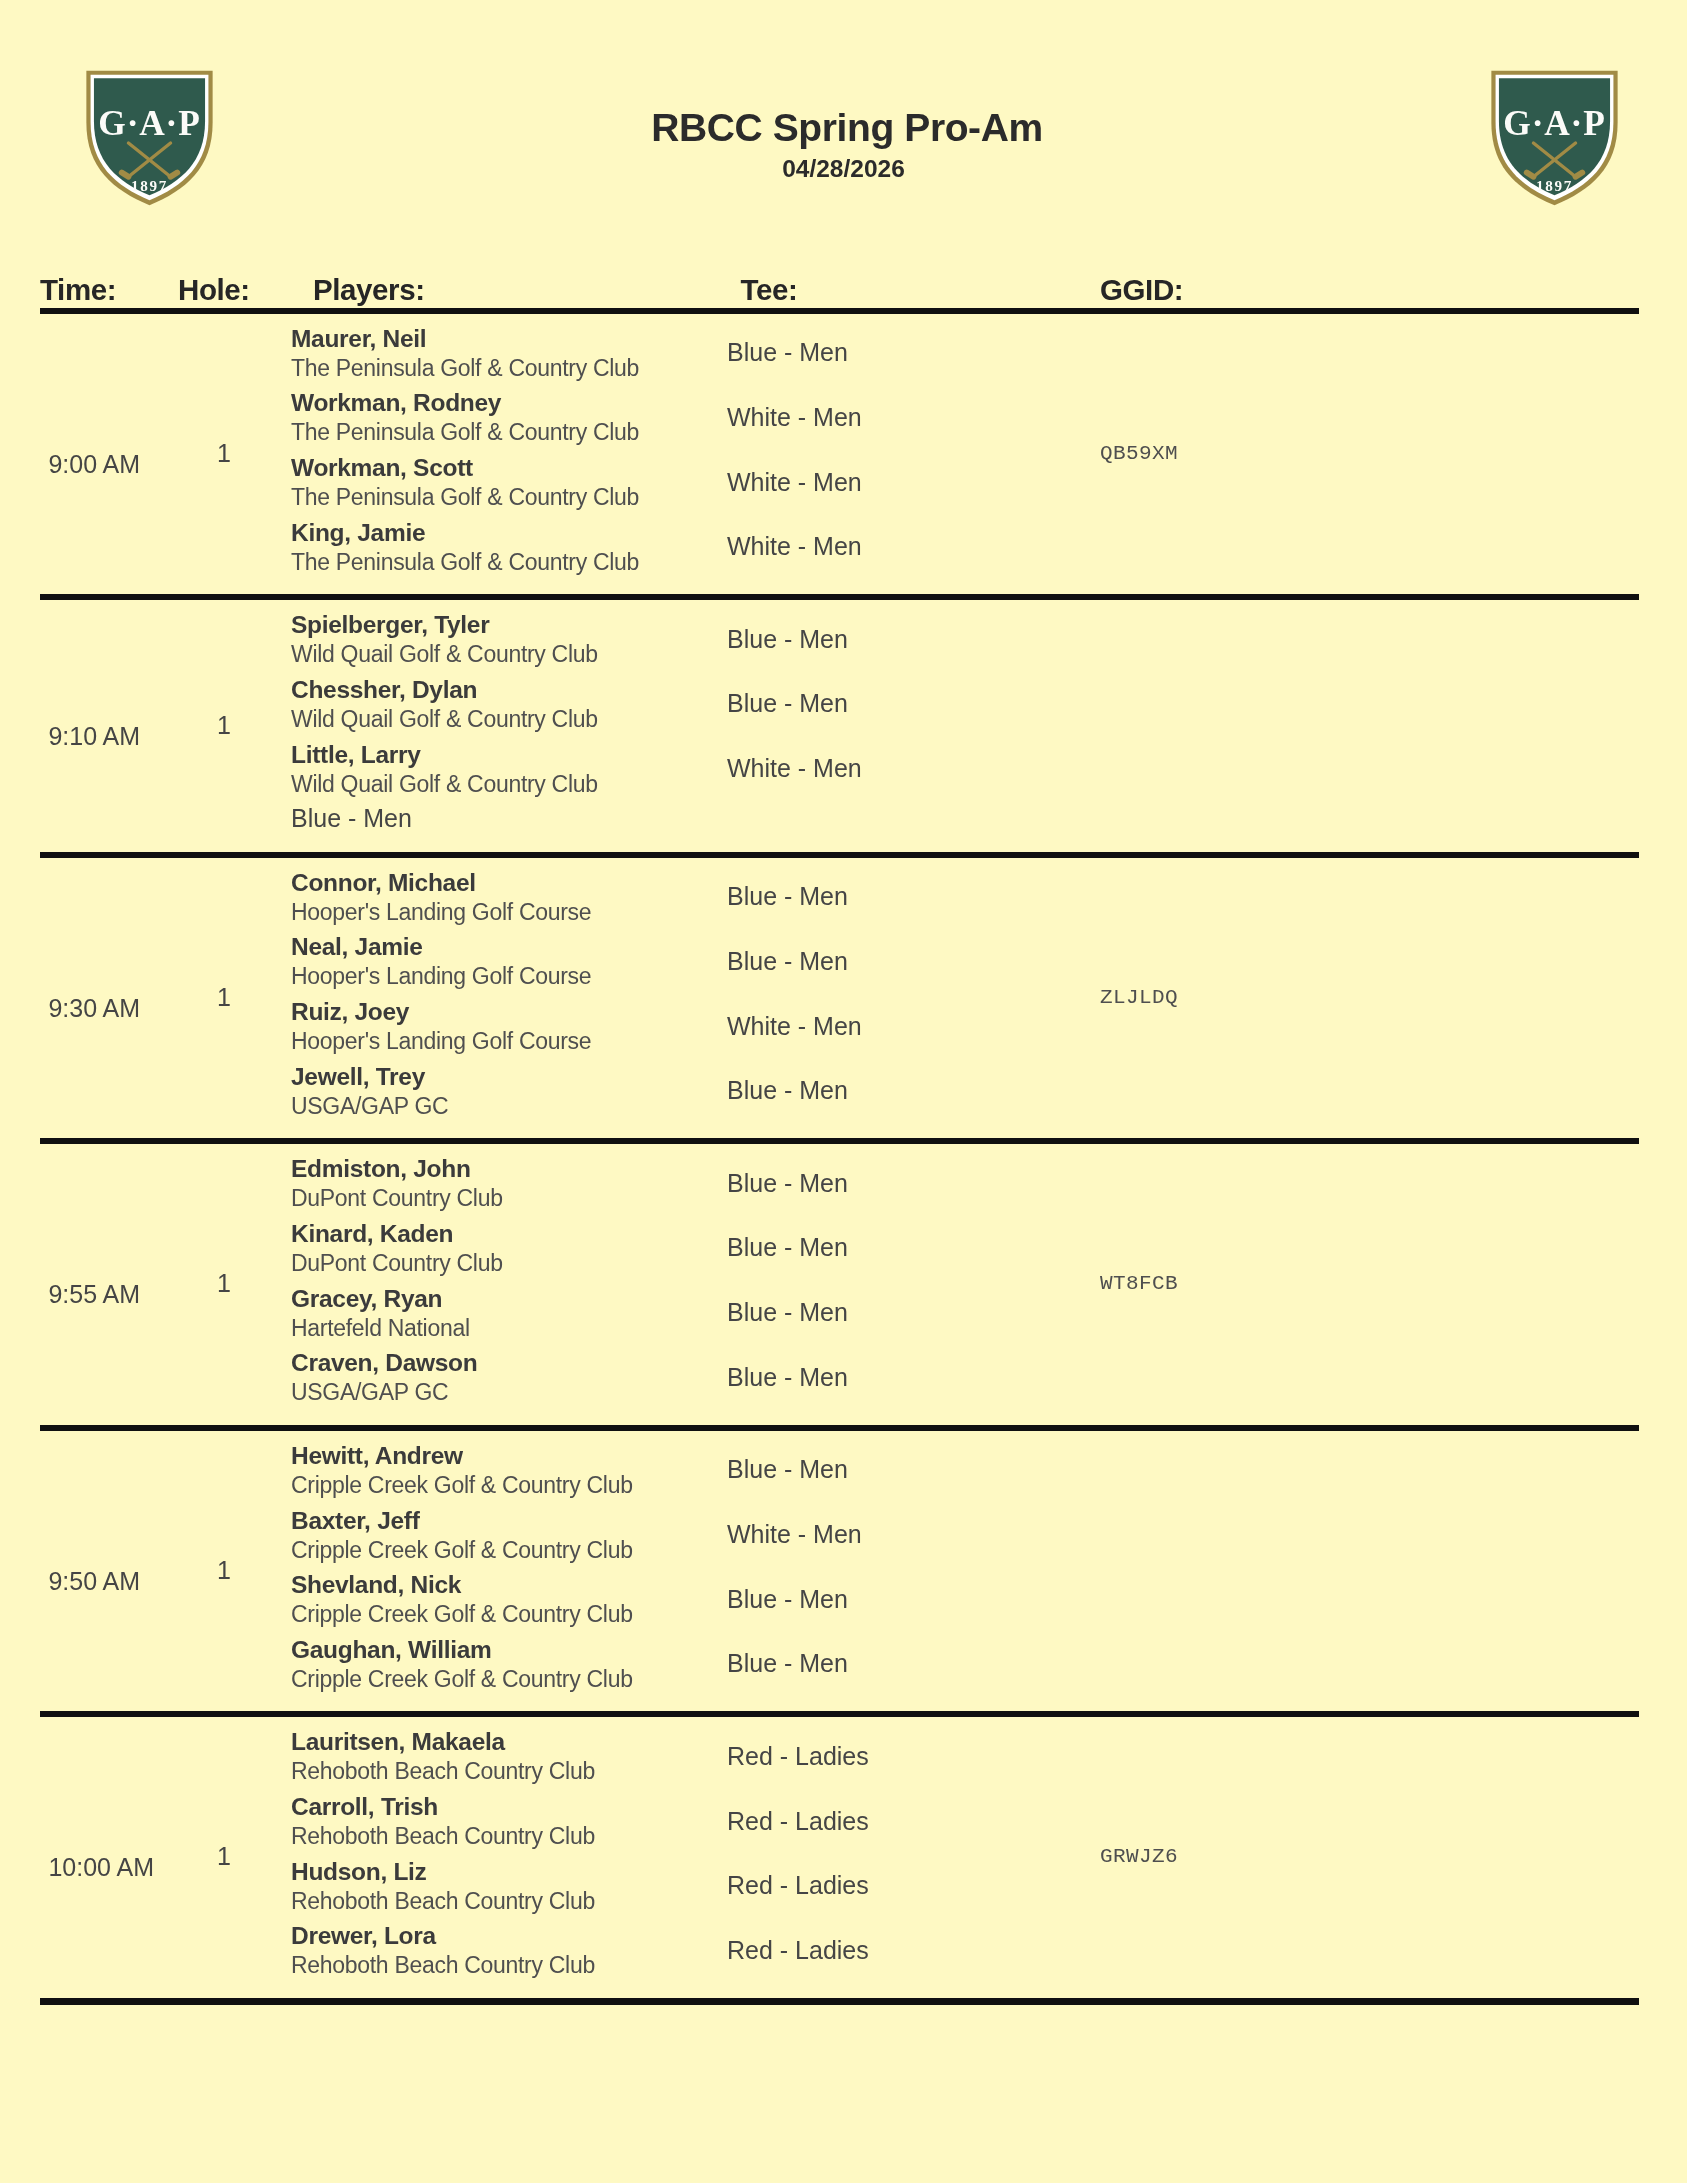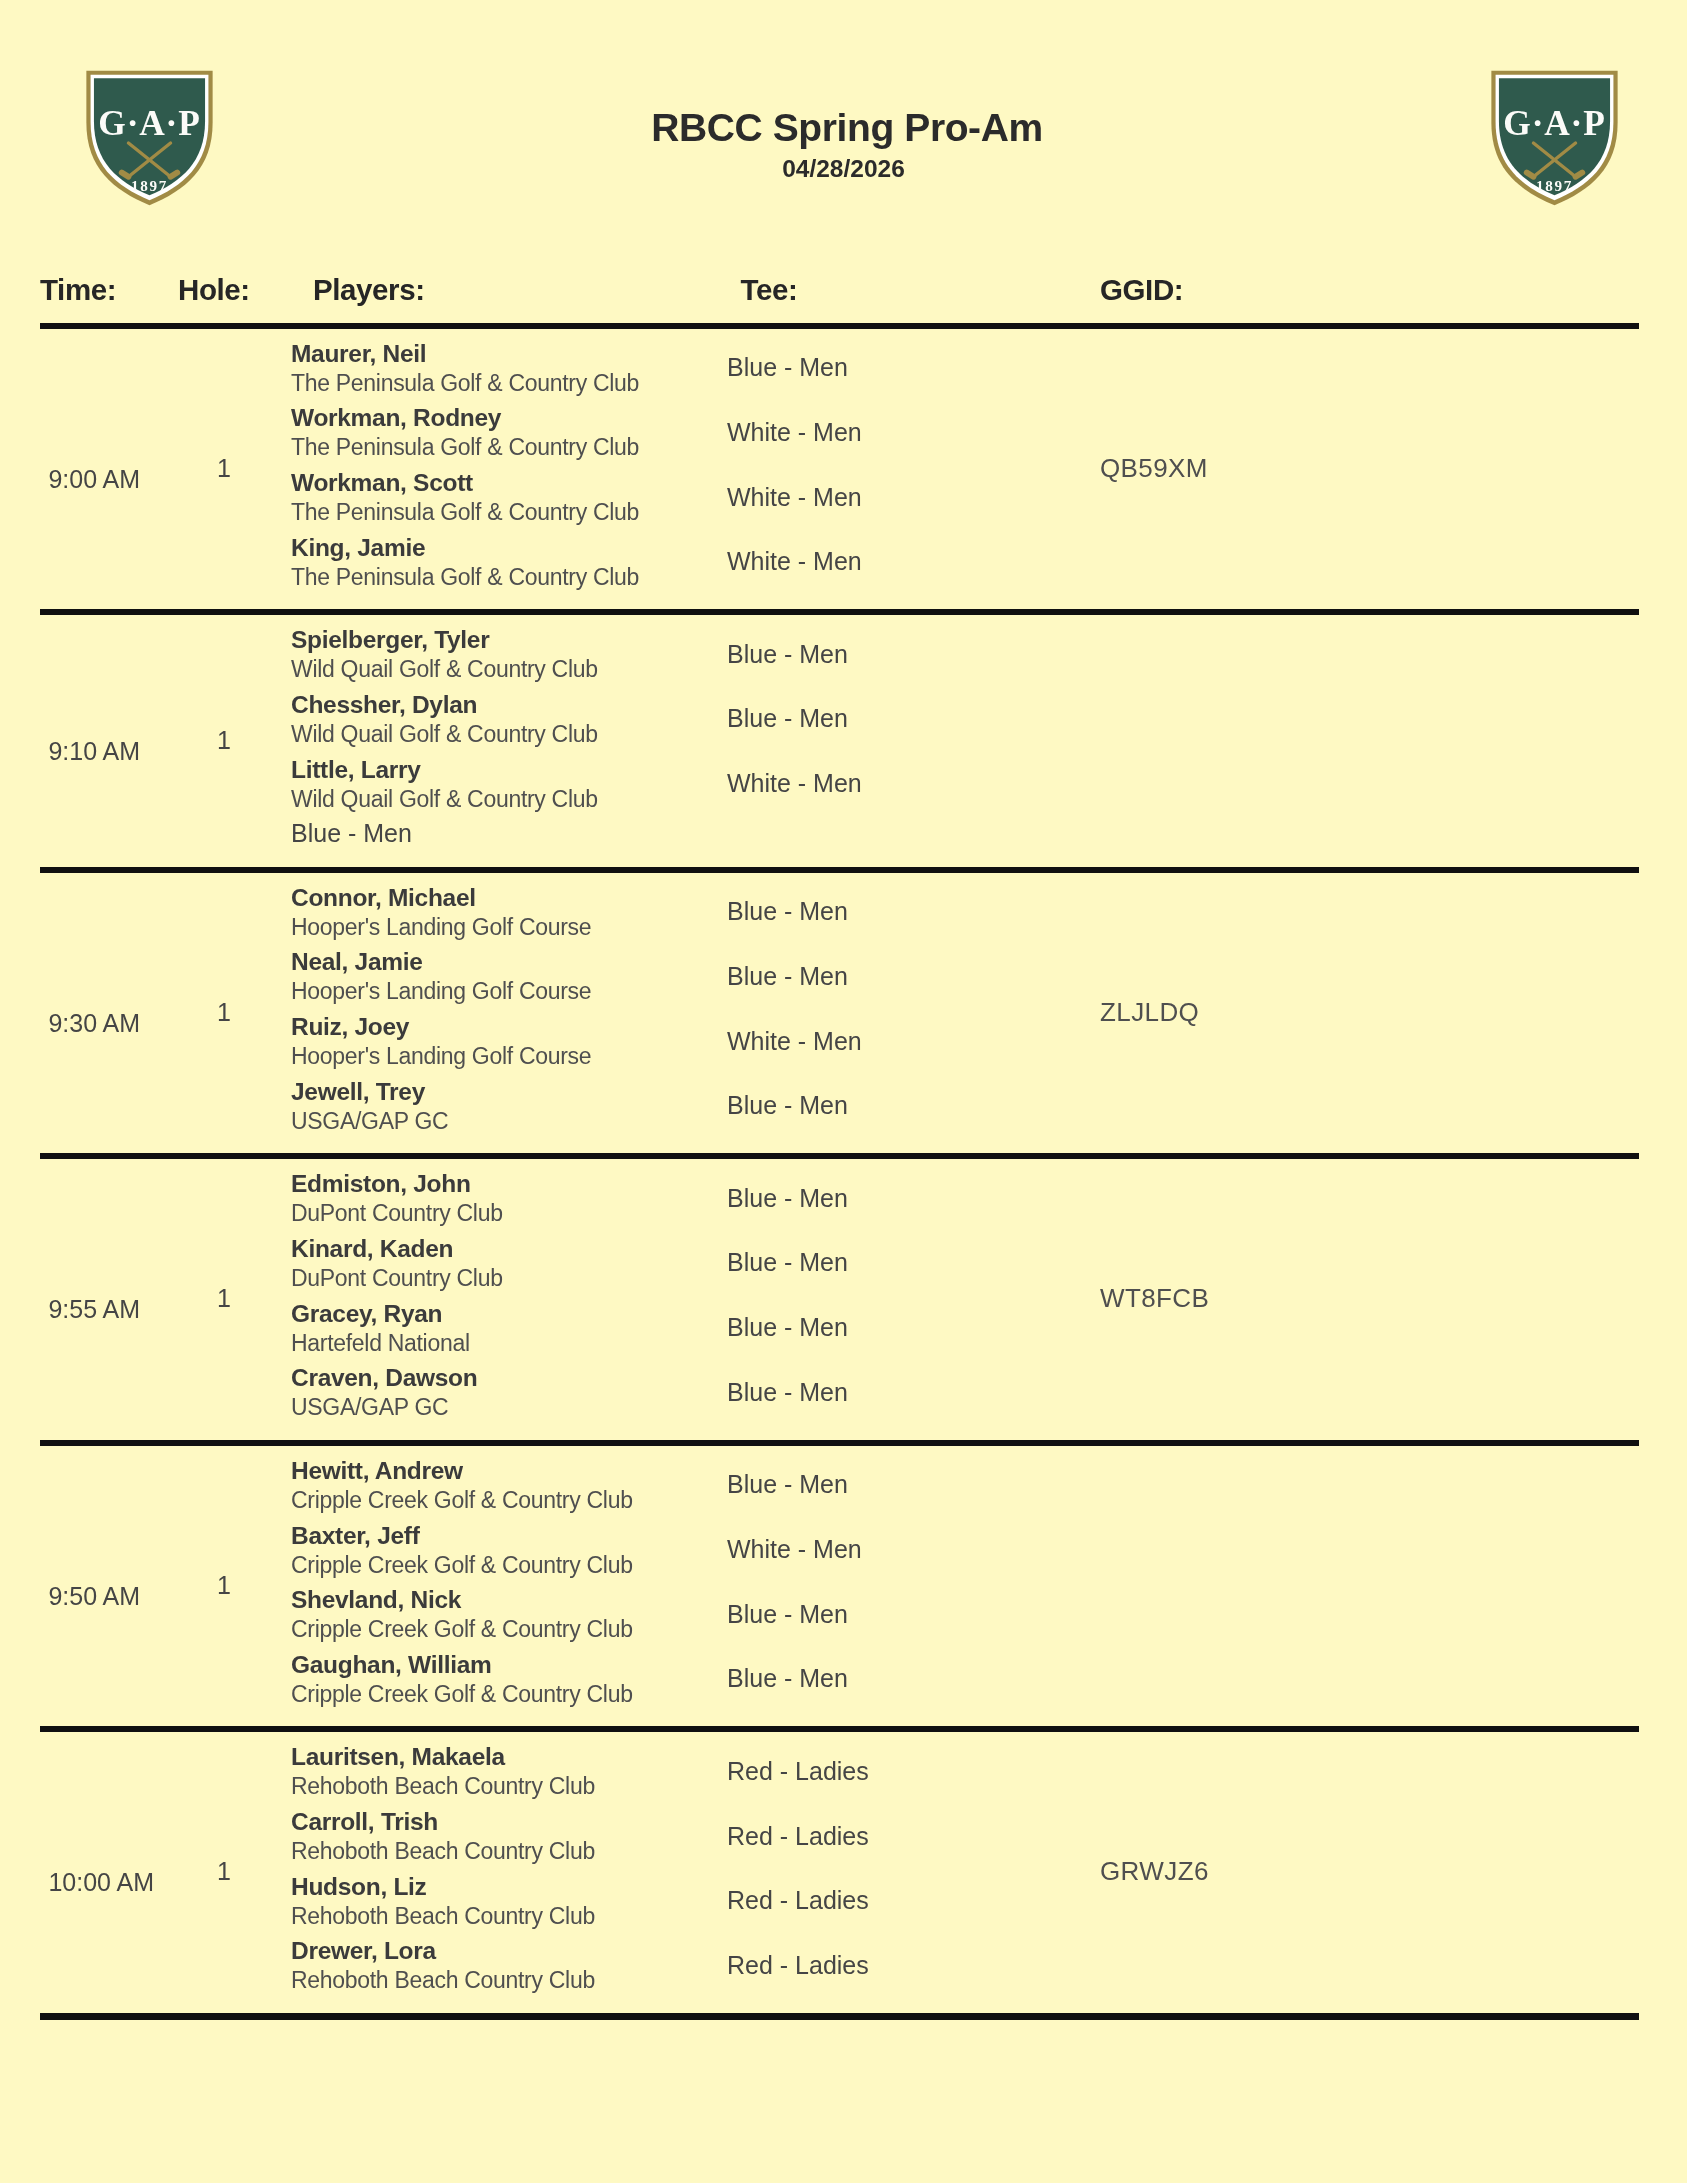--- a/index.html
+++ b/index.html
@@ -18,35 +18,35 @@
   .logo-right { left:1488px; }
   .title-wrap { padding-top:106px; text-align:center; }
   .doc-title { font-size:39px; font-weight:700; color:#2b2b2b; letter-spacing:-0.4px; line-height:1.15;padding-left:7px; }
   .doc-date  { font-size:24.5px; font-weight:700; color:#2b2b2b; margin-top:3.4px; line-height:1.2; }
   
   .sheet { width:1599px; margin:87px 0 0 40px; }
   .head-row {
     display:grid;
     grid-template-columns:138px 113px 436px 373px 1fr;
     border-bottom:6.7px solid #101010;
-    padding-bottom:15px;
+    padding-bottom:0;
   }
   .head-cell { font-size:29.5px; font-weight:700; color:#262626; line-height:37px; letter-spacing:-0.4px; }
   .head-players { padding-left:22px; }
   .head-tee { padding-left:13.5px; }
   .group {
     display:grid;
     grid-template-columns:138px 113px 809px 1fr;
     padding:10px 0 11.8px 0;
   }
   .group + .group { border-top:6.7px solid #101010; }
   .bottom-rule { height:6.7px; background:#101010; }
   .cell-time { align-self:center; font-size:25px; color:#454545; padding-left:8.4px; white-space:nowrap;margin-top:22px; }
   .cell-hole { align-self:center; font-size:25px; color:#454545; text-align:center; padding-right:21px; }
-  .cell-ggid { align-self:center; font-size:26px; color:#4f4f4f; letter-spacing:0.4px; }
+  .cell-ggid { align-self:center; font-size:21px; color:#4f4f4f; letter-spacing:0.4px;font-family:Liberation Mono, monospace; }
   .player-row {
     display:grid;
     grid-template-columns:436px 1fr;
     margin-bottom:6.7px;
   }
   .p-name { font-size:24.5px; font-weight:700; color:#3b3b3b; line-height:30px; letter-spacing:-0.3px; white-space:nowrap; }
   .p-club { font-size:23px; color:#4f4f4f; line-height:28px; height:28px; letter-spacing:-0.3px; white-space:nowrap; }
   .p-tee  { align-self:center; font-size:25px; color:#454545; white-space:nowrap; }
   .shield-org  { font-family:"Liberation Serif", serif; font-weight:700; fill:#fbfbf8; font-size:42px; letter-spacing:1px; }
   .shield-year { font-family:"Liberation Serif", serif; font-weight:700; fill:#fbfbf8; font-size:18px; letter-spacing:2px; }

